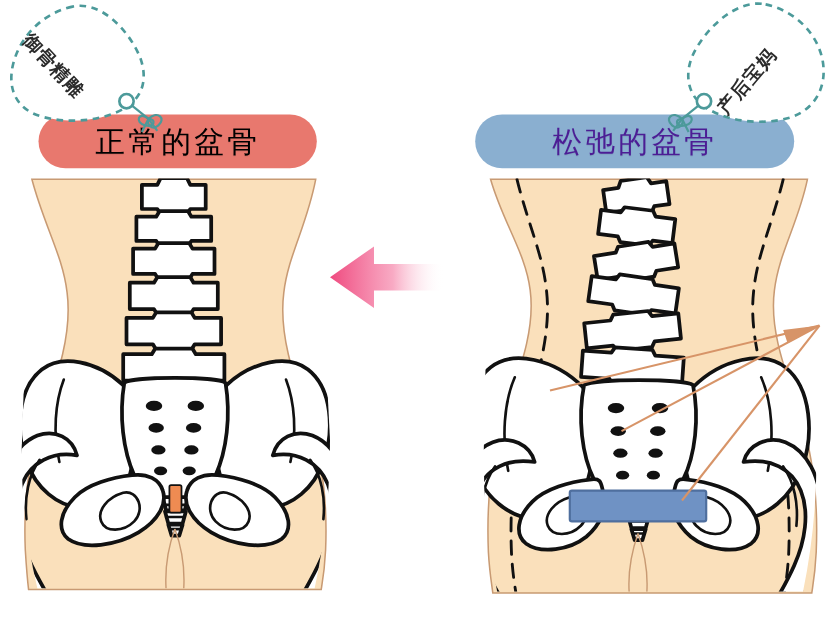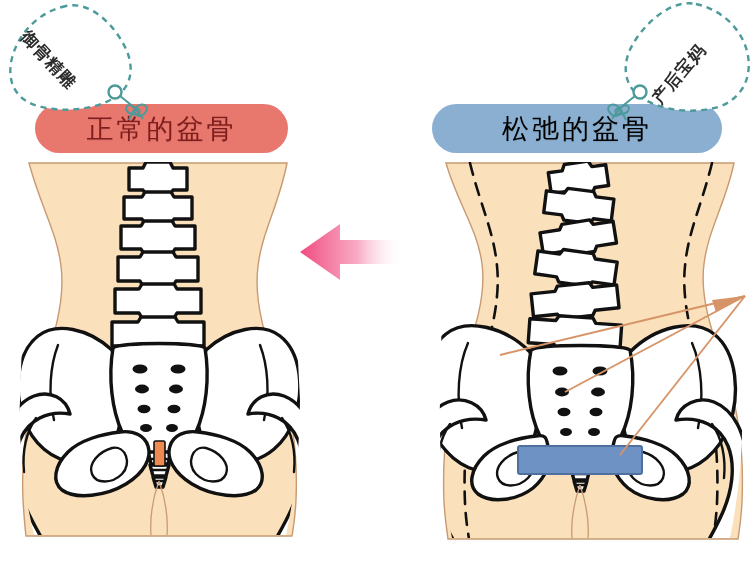--- a/index.html
+++ b/index.html
@@ -18,37 +18,37 @@
     overflow: hidden;
   }
 
   
   .banner {
     position: absolute;
     display: flex;
     align-items: center;
     justify-content: center;
     border-radius: 26px;
-    color: #7f1d1d;
+    color: #000000;
     font-size: 27px;
     letter-spacing: 3px;
     font-weight: 500;
     text-shadow: 0 1px 1px rgba(0,0,0,.08);
     user-select: none;
   }
   #banner-normal {
     left: 35px;  top: 104px;
     width: 253px; height: 49px;
     background: #e8786e;
   }
   #banner-loose {
     left: 432px; top: 104px;
     width: 290px; height: 49px;
     background: #8aafd0;
-    color: #000000;
+    color: #4c1d95;
   }
 
   
   .tag-wrap { position: absolute; }
   #tag-left  { left: 2px;   top: 0px; width: 160px; height: 120px; }
   #tag-right { left: 608px; top: 0px; width: 145px; height: 122px; }
   .tag-wrap svg { position: absolute; inset: 0; overflow: visible; }
   .tag-text {
     position: absolute;
     font-size: 17px;

